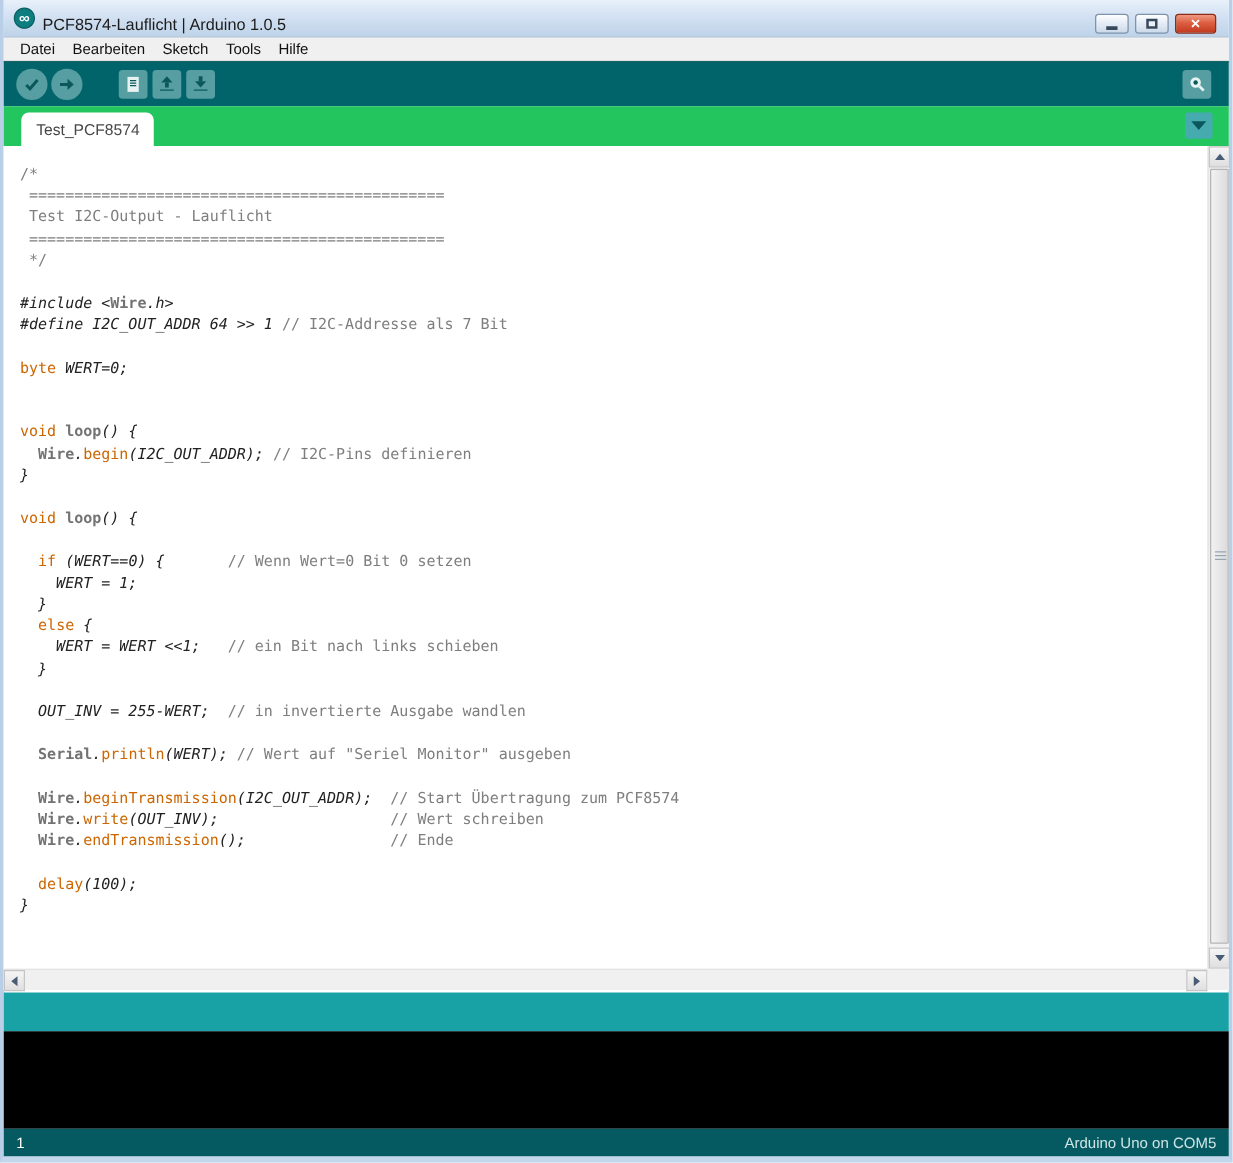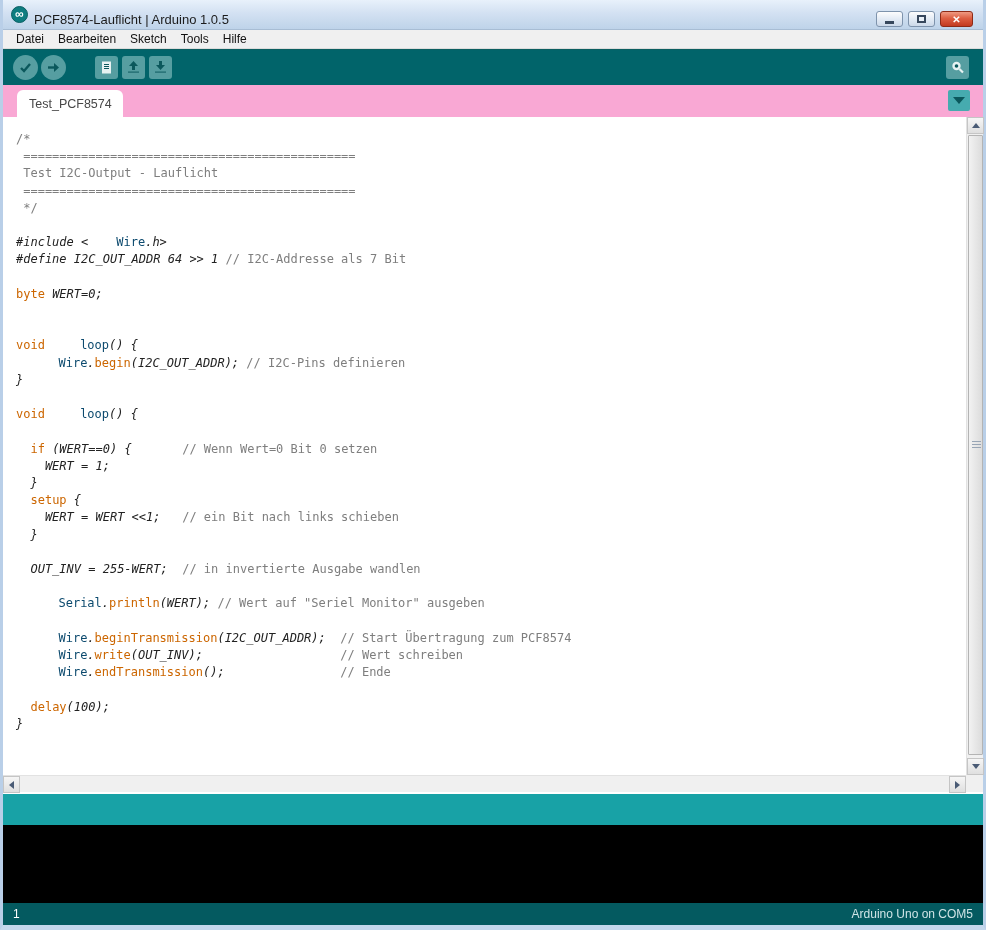--- a/index.html
+++ b/index.html
@@ -41,37 +41,37 @@
     display:flex; align-items:center; justify-content:center; }
   .tb-square { width:23px; height:23px; border-radius:3px; background:#569ea1; margin-right:4px;
     display:flex; align-items:center; justify-content:center; }
   .tb-gap { width:26px; }
   .tb-right { position:absolute; right:10px; top:6px; }
   svg .dk { stroke:#0b585c; fill:none; stroke-width:2.4; }
   svg .dkf { fill:#0b585c; }
   svg .wt { fill:#e7f2f2; }
 
   
-  .tabstrip { height:32px; flex:0 0 32px; background:#f9a8d4; position:relative; }
+  .tabstrip { height:32px; flex:0 0 32px; background:#22c55e; position:relative; }
   .tab { position:absolute; left:14px; bottom:0; width:106px; height:27px; background:#fff;
     border-radius:6px 6px 0 0; font-size:12.5px; color:#474747; display:flex; align-items:center;
     padding-left:12px; }
   .tab-menu-btn { position:absolute; right:13px; top:5px; width:22px; height:21px; background:#46abaf;
     border-radius:2px; display:flex; align-items:center; justify-content:center; }
   .tri-down { width:0; height:0; border-left:6px solid transparent; border-right:6px solid transparent;
     border-top:7px solid #0b585c; }
 
   
   .editor-zone { flex:0 0 675px; height:675px; display:flex; background:#fff; position:relative; }
   .code-pane { width:963px; height:658px; overflow:hidden; background:#fff; padding:14px 0 0 13px; }
   .code-line { font-family:"DejaVu Sans Mono", monospace; font-size:12px; line-height:17.2px;
     white-space:pre; color:#222; }
   .t-p { color:#222;font-style:italic; }
   .t-k { color:#cc6600; }
-  .t-b { color:#0c4a6e; font-weight:normal;margin-left:28px; }
+  .t-b { color:#737373; font-weight:bold; }
   .t-c { color:#7e7e7e; }
 
   
   .vscroll { position:absolute; right:0; top:0; width:17px; height:658px; background:#f0f0f0;
     border-left:1px solid #e2e2e2; }
   .hscroll { position:absolute; left:0; bottom:0; width:963px; height:17px; background:#f0f0f0;
     border-top:1px solid #e2e2e2; }
   .sb-btn { position:absolute; width:17px; height:17px; background:linear-gradient(#f6f6f6,#dfdfdf);
     border:1px solid #c5c5c5; display:flex; align-items:center; justify-content:center; }
   .vscroll .up { top:0; left:0; } .vscroll .down { bottom:0; left:0; }
@@ -193,21 +193,21 @@
         <div class="code-line">&nbsp;</div>
         <div class="code-line"><span class="t-k">void</span><span class="t-p"> </span><span class="t-b">loop</span><span class="t-p">() {</span></div>
         <div class="code-line"><span class="t-p">  </span><span class="t-b">Wire</span><span class="t-p">.</span><span class="t-k">begin</span><span class="t-p">(I2C_OUT_ADDR); </span><span class="t-c">// I2C-Pins definieren</span></div>
         <div class="code-line"><span class="t-p">}</span></div>
         <div class="code-line">&nbsp;</div>
         <div class="code-line"><span class="t-k">void</span><span class="t-p"> </span><span class="t-b">loop</span><span class="t-p">() {</span></div>
         <div class="code-line">&nbsp;</div>
         <div class="code-line"><span class="t-p">  </span><span class="t-k">if</span><span class="t-p"> (WERT==0) {       </span><span class="t-c">// Wenn Wert=0 Bit 0 setzen</span></div>
         <div class="code-line"><span class="t-p">    WERT = 1;</span></div>
         <div class="code-line"><span class="t-p">  }</span></div>
-        <div class="code-line"><span class="t-p">  </span><span class="t-k">setup</span><span class="t-p"> {</span></div>
+        <div class="code-line"><span class="t-p">  </span><span class="t-k">else</span><span class="t-p"> {</span></div>
         <div class="code-line"><span class="t-p">    WERT = WERT &lt;&lt;1;   </span><span class="t-c">// ein Bit nach links schieben</span></div>
         <div class="code-line"><span class="t-p">  }</span></div>
         <div class="code-line">&nbsp;</div>
         <div class="code-line"><span class="t-p">  OUT_INV = 255-WERT;  </span><span class="t-c">// in invertierte Ausgabe wandlen</span></div>
         <div class="code-line">&nbsp;</div>
         <div class="code-line"><span class="t-p">  </span><span class="t-b">Serial</span><span class="t-p">.</span><span class="t-k">println</span><span class="t-p">(WERT); </span><span class="t-c">// Wert auf "Seriel Monitor" ausgeben</span></div>
         <div class="code-line">&nbsp;</div>
         <div class="code-line"><span class="t-p">  </span><span class="t-b">Wire</span><span class="t-p">.</span><span class="t-k">beginTransmission</span><span class="t-p">(I2C_OUT_ADDR);  </span><span class="t-c">// Start Übertragung zum PCF8574</span></div>
         <div class="code-line"><span class="t-p">  </span><span class="t-b">Wire</span><span class="t-p">.</span><span class="t-k">write</span><span class="t-p">(OUT_INV);                   </span><span class="t-c">// Wert schreiben</span></div>
         <div class="code-line"><span class="t-p">  </span><span class="t-b">Wire</span><span class="t-p">.</span><span class="t-k">endTransmission</span><span class="t-p">();                </span><span class="t-c">// Ende</span></div>

